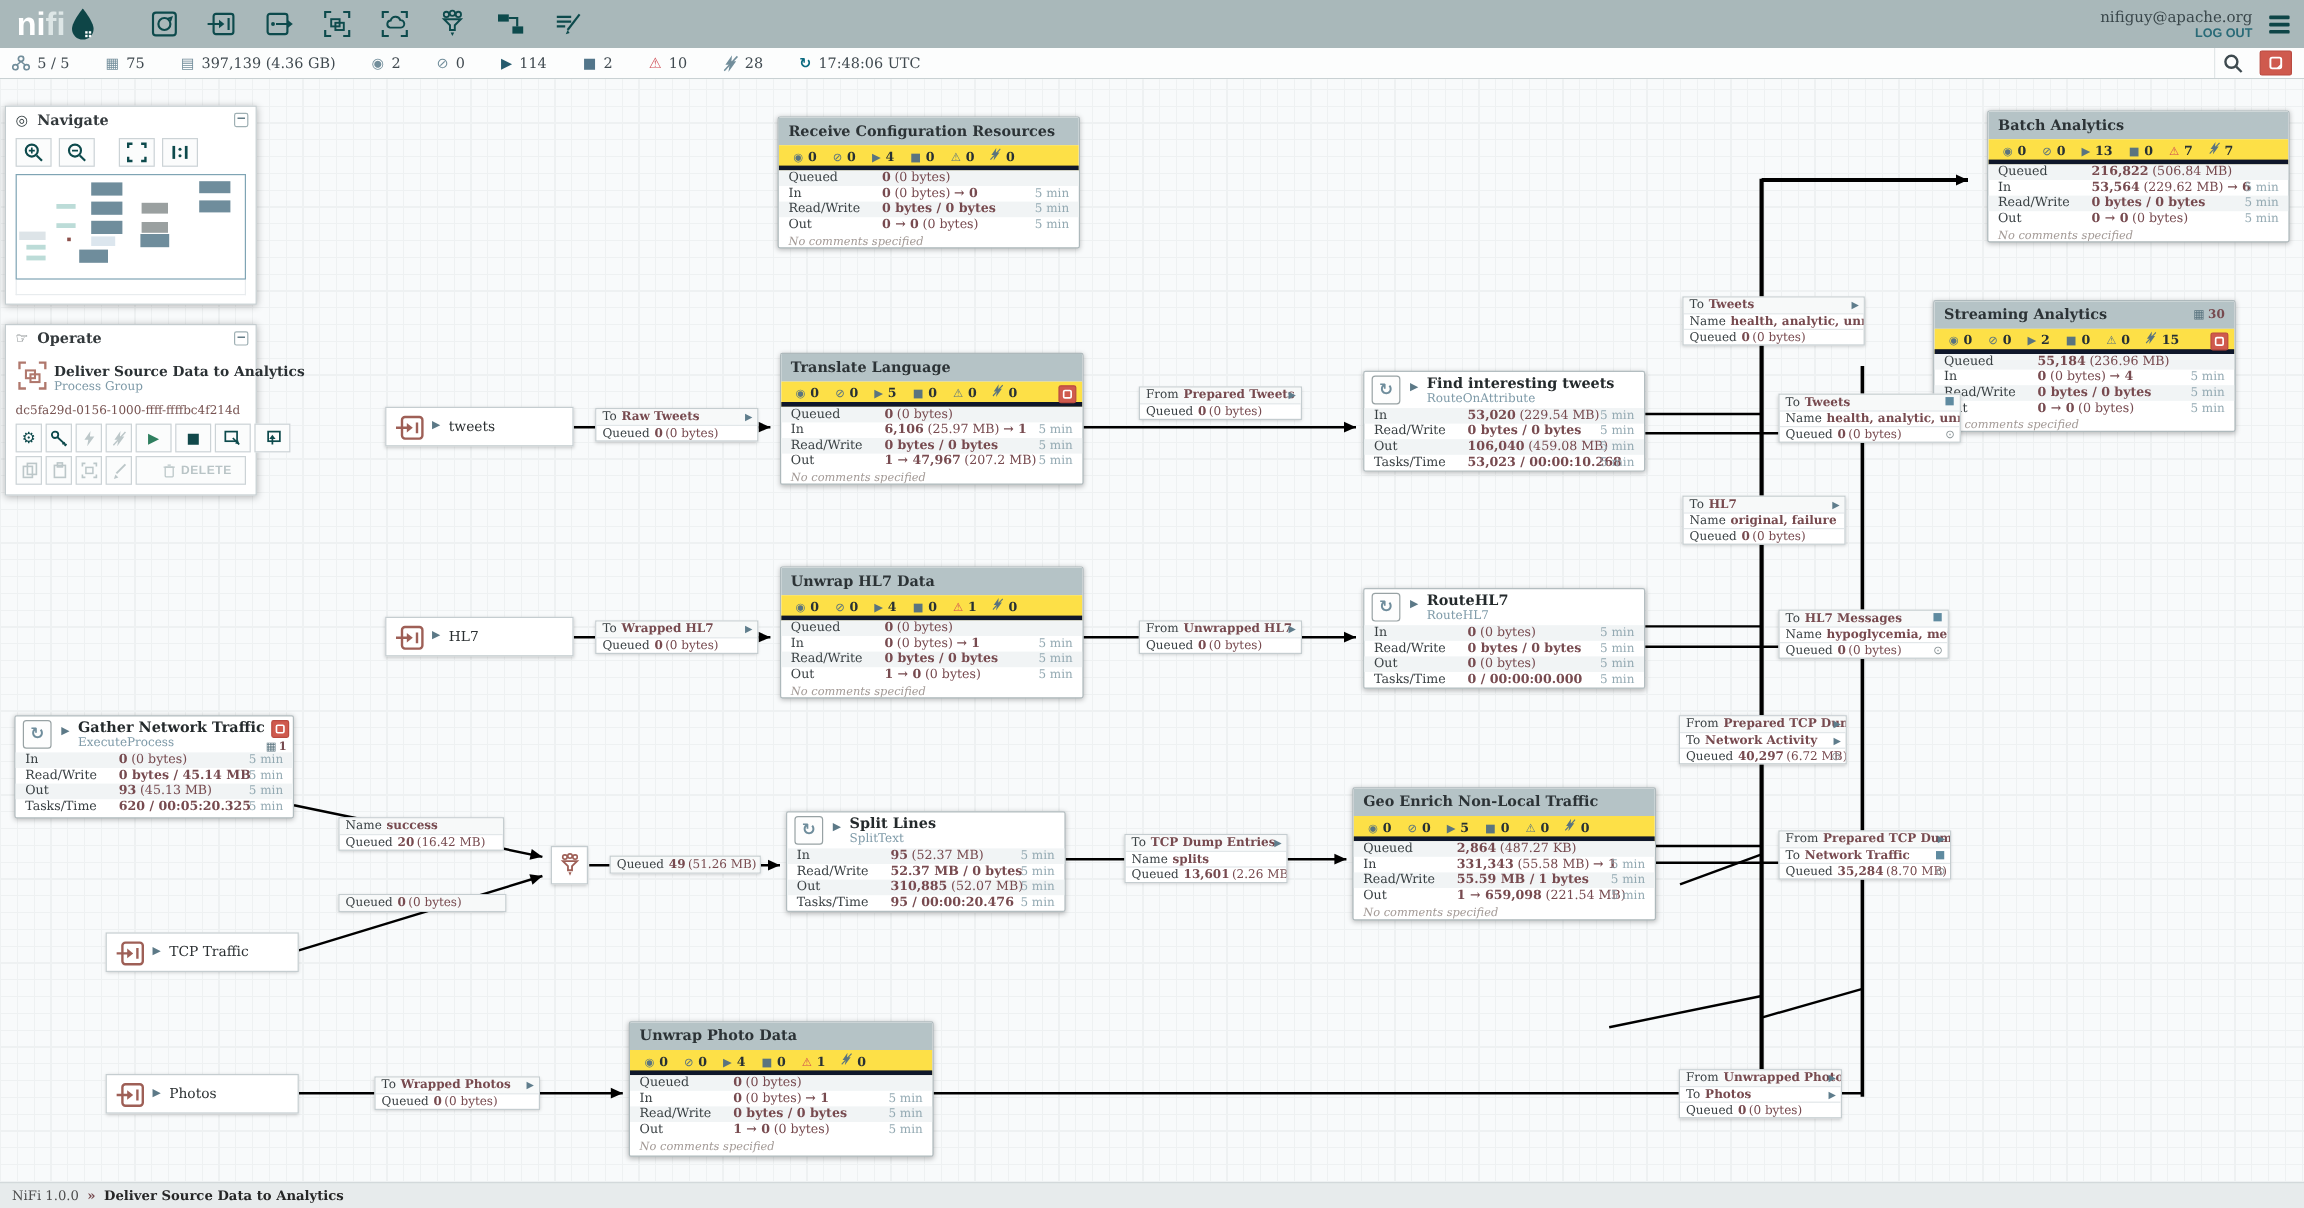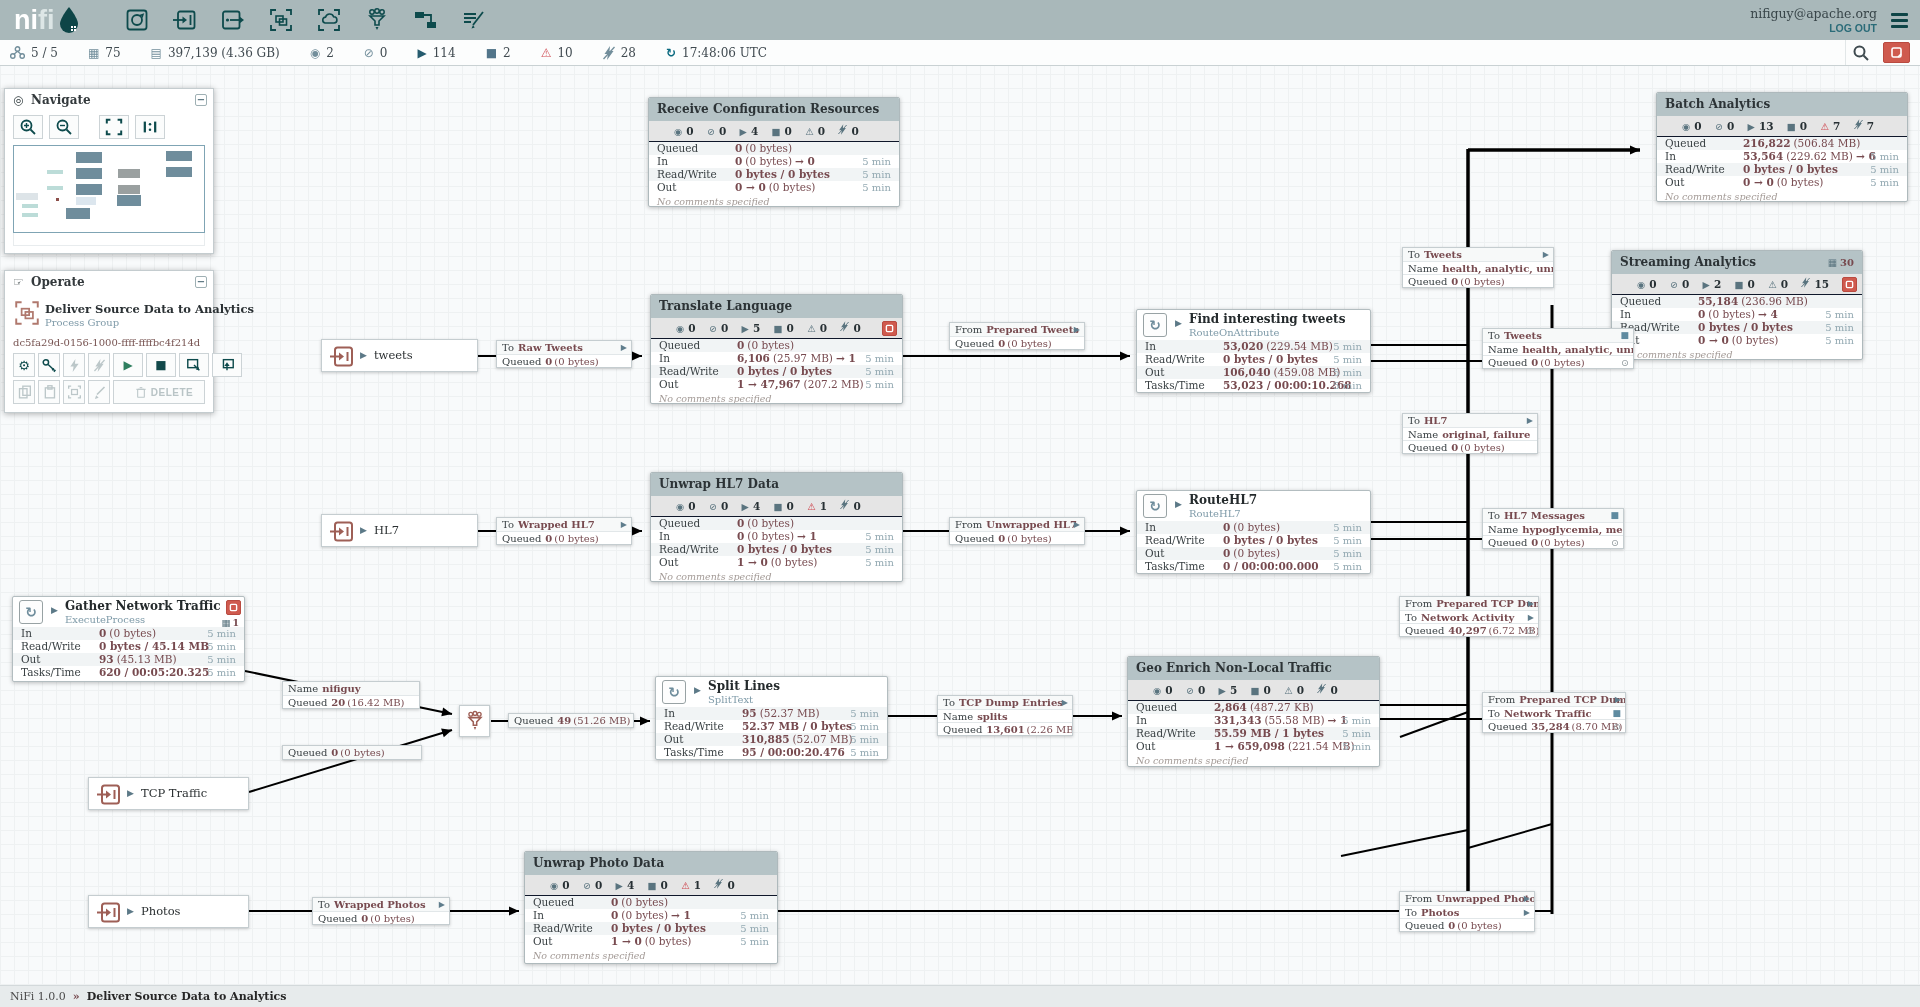--- a/index.html
+++ b/index.html
@@ -52,22 +52,22 @@
   .rv2 { font-weight:bold; color:#774a4f; margin-left:3px; }
   .rt { position:absolute; right:8px; top:0; color:#93a9b2; font-size:10px; }
 
   
   .pg { position:absolute; z-index:3; background:#fff; border:1px solid #aeb9bc; border-radius:2px;
     box-shadow:0 1px 4px rgba(0,0,0,.25); overflow:hidden; }
   .pg-title { height:23px; line-height:23px; background:#b5c3c6; padding:0 8px; display:flex;
     justify-content:space-between; font-size:12px; font-weight:bold; color:#2c3336; white-space:nowrap; }
   .pg-badge { font-size:10px; font-weight:bold; color:#774a4f; }
   .pg-badge .gridic { color:#5a747f; margin-right:3px; font-family:"DejaVu Sans", sans-serif; }
-  .pgstats { position:relative; height:21px; line-height:21px; background:#e5e5e5; padding:0 25px;
-    font-size:10.5px; white-space:nowrap; border-bottom:1px solid #0f172a; }
+  .pgstats { position:relative; height:21px; line-height:21px; background:#fde047; padding:0 12px;
+    font-size:10.5px; white-space:nowrap; border-bottom:4px solid #0f172a; }
   .sic { color:#5a747f; font-size:9.5px; margin-right:4px; font-family:"DejaVu Sans", sans-serif; }
   .sic.red { color:#cf4b53; }
   .scount { font-weight:bold; color:#273034; margin-right:10px; }
   .bulletin { position:absolute; right:5px; top:3px; width:15px; height:15px; background:#cf5a4e;
     border:1px solid #b94a40; border-radius:2px; display:flex; align-items:center; justify-content:center; }
   .comment { height:14px; line-height:15px; padding:0 8px; font-size:9.5px; font-style:italic; color:#a39a96; }
 
   
   .proc { position:absolute; z-index:3; background:#fff; border:1px solid #b3bdc0; border-radius:2px;
     box-shadow:0 1px 4px rgba(0,0,0,.25); overflow:visible; }
@@ -911,21 +911,21 @@
                 <span class="lk">Queued</span><span class="lv">0</span><span class="ls">(0 bytes)</span><span class="licon dot">⊙</span>
               </div>
 
           </div>
         </div>
 
         <div class="clabel" style="left: 282px; top: 681px; width: 138px;">
           <div>
 
               <div class="lrow">
-                <span class="lk">Name</span><span class="lv">nifiguy</span>
+                <span class="lk">Name</span><span class="lv">success</span>
               </div>
 
               <div class="lrow">
                 <span class="lk">Queued</span><span class="lv">20</span><span class="ls">(16.42 MB)</span>
               </div>
 
           </div>
         </div>
 
         <div class="clabel" style="left: 282px; top: 745px; width: 140px;">

